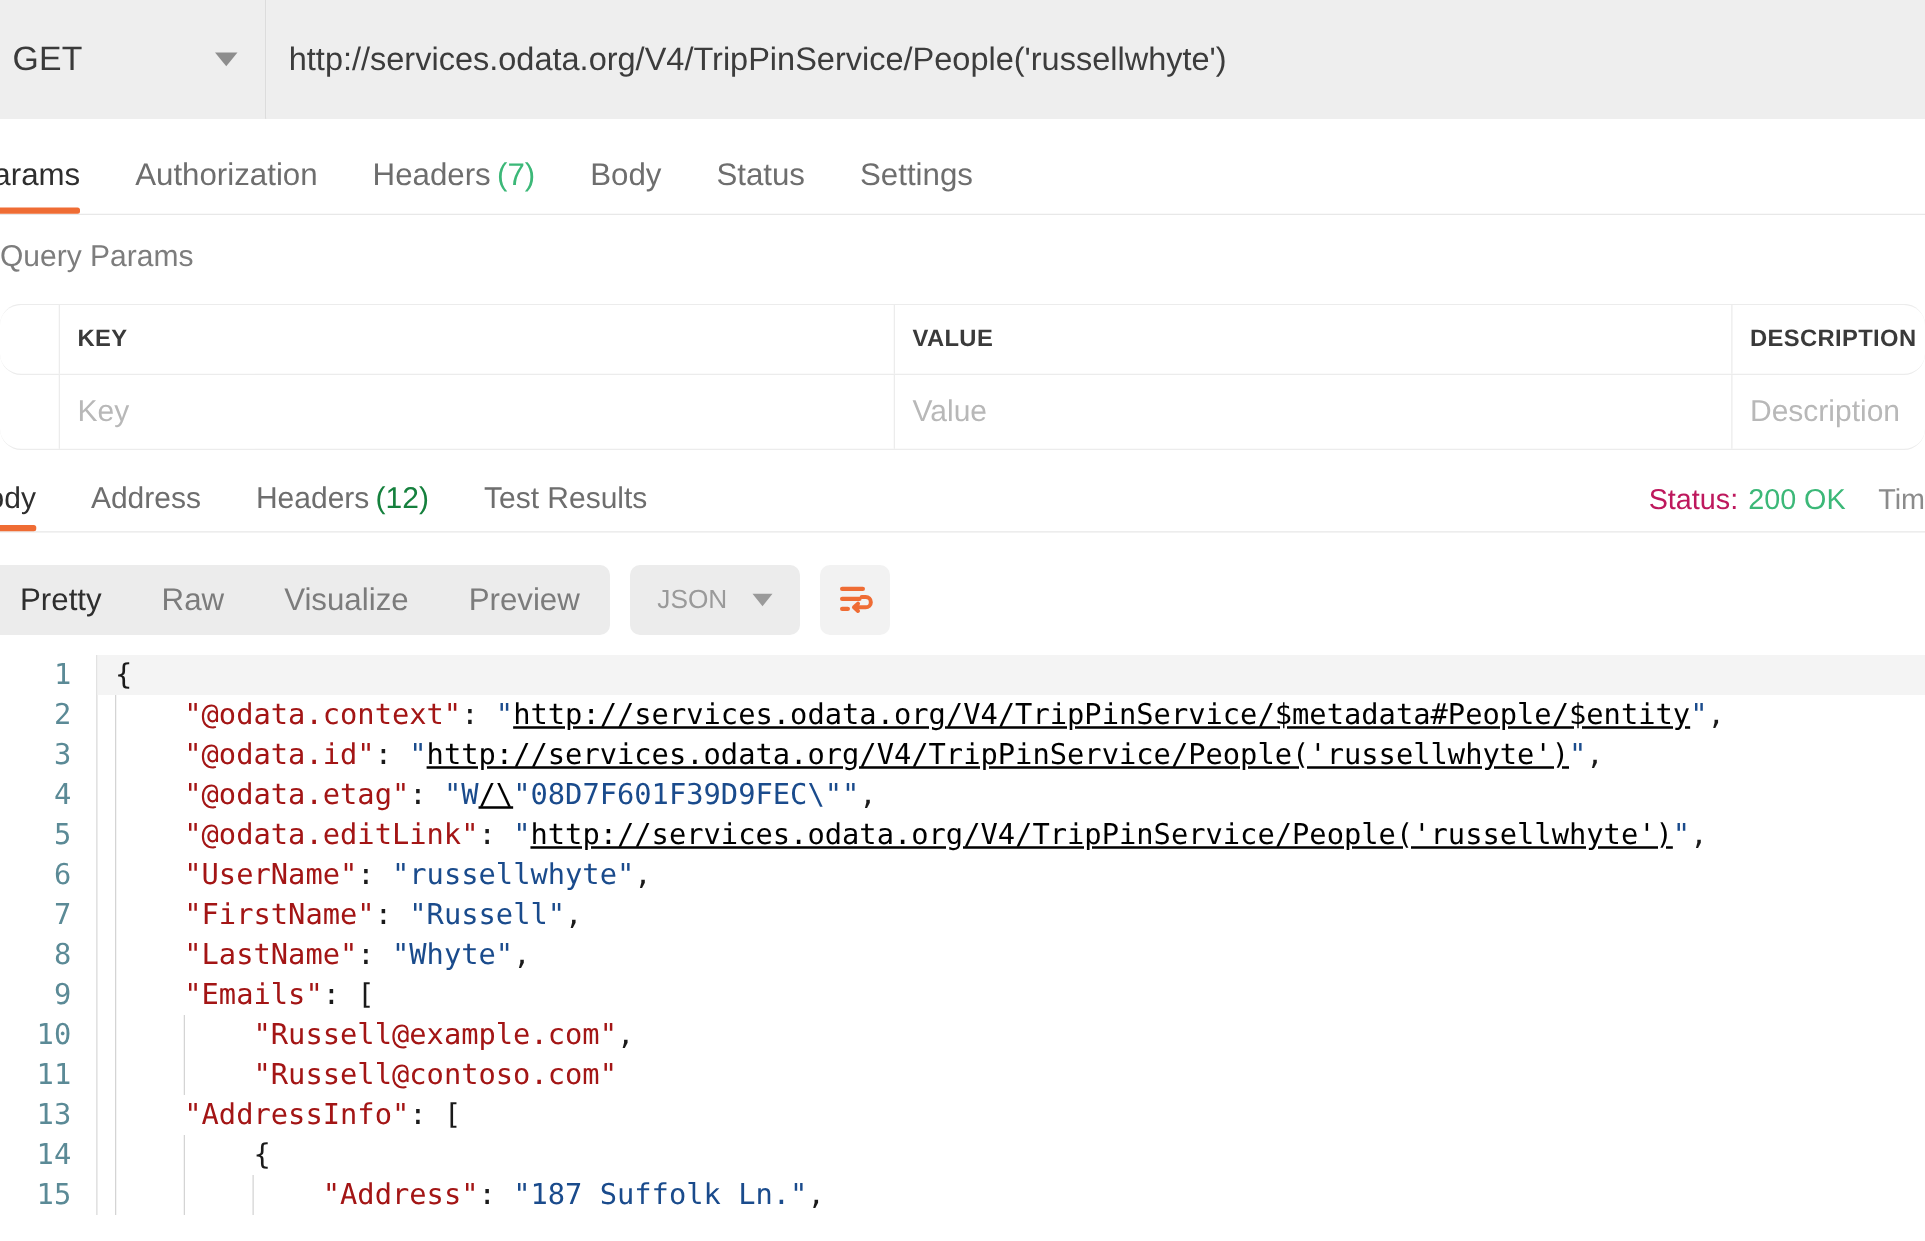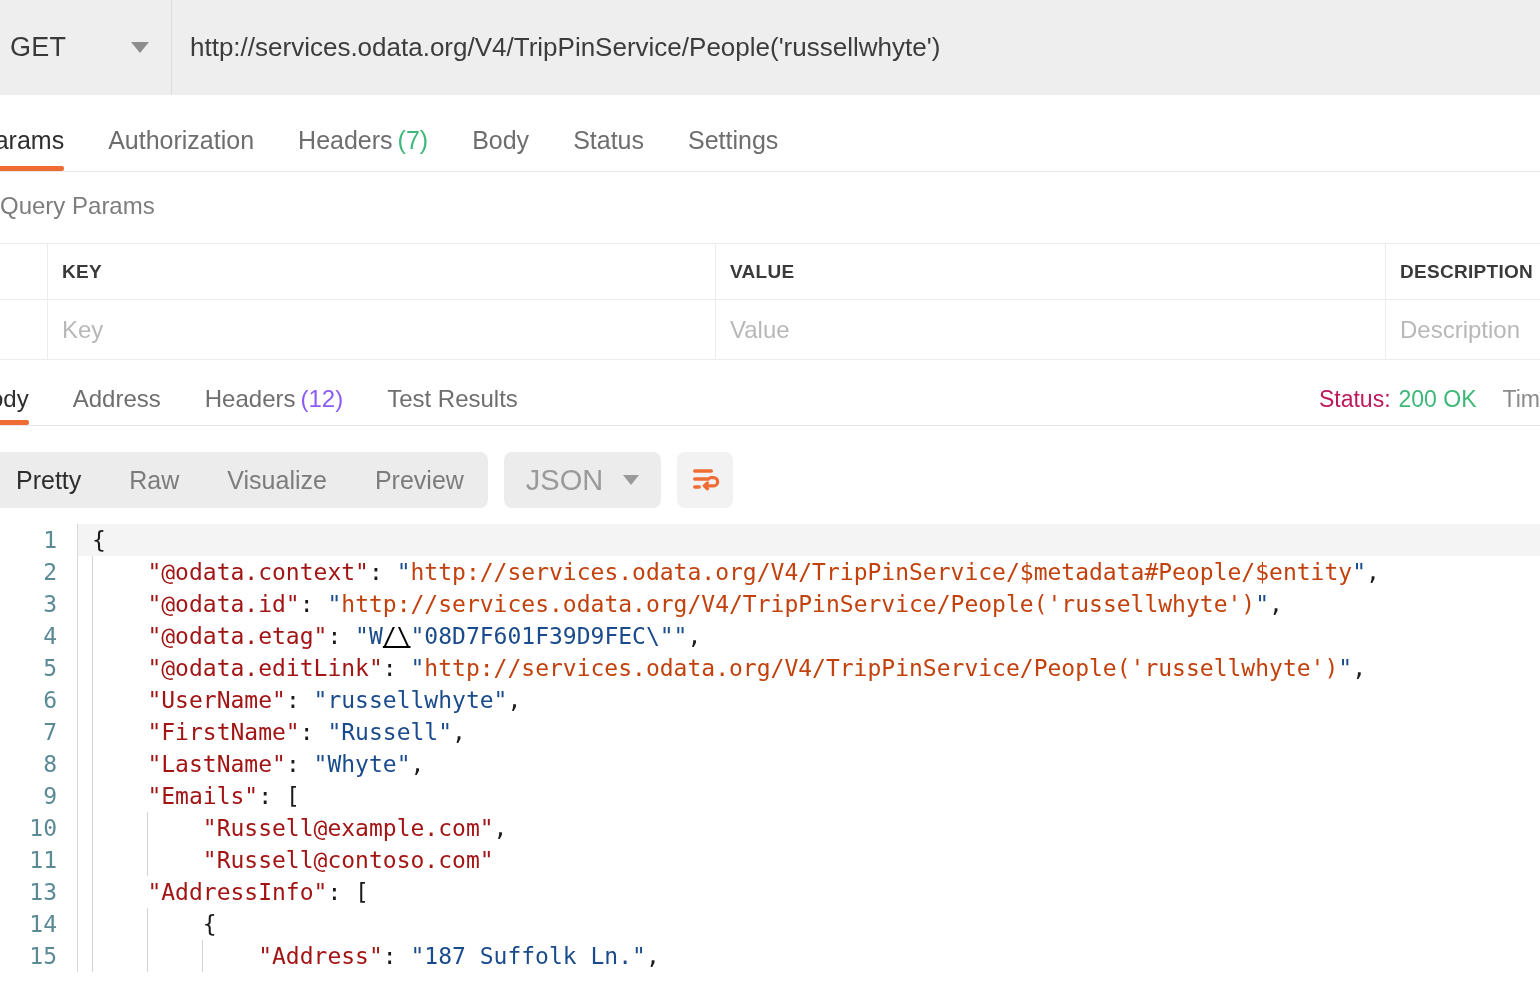--- a/index.html
+++ b/index.html
@@ -11,21 +11,21 @@
   }
   #app { position: relative; width: 1540px; height: 993px; overflow: hidden; }
 
   
   .urlbar {
     position: absolute; left: 0; top: 0; width: 1540px; height: 95px;
     background: #ffffff; border-bottom: 1px solid #e6e6e6;
     display: flex; align-items: stretch;
   }
   .method-box {
-    width: 172px; height: 95px; background: #eeeeee;
+    width: 213px; height: 95px; background: #eeeeee;
     border-right: 1px solid #dcdcdc;
     display: flex; align-items: center; justify-content: space-between;
     padding: 0 22px 0 10px; cursor: pointer;
   }
   .method-label { font-size: 27px; color: #3a3a3a; letter-spacing: .2px; }
   .caret {
     width: 0; height: 0; border-left: 9px solid transparent;
     border-right: 9px solid transparent; border-top: 11px solid #8d8d8d;
   }
   .url-field {
@@ -54,21 +54,21 @@
   .rtab .count { color: #3cb878; margin-left: 5px; }
 
   
   .qp-title {
     position: absolute; left: 0; top: 192px; width: 400px;
     font-size: 24px; color: #7d7d7d;
   }
   .params-table {
     position: absolute; left: 0; top: 243px; width: 1540px;
   }
-  .ptable-row { display: flex; width: 1540px; }
+  .ptable-row { display: flex; width: 1540px; border-radius: 17px; }
   .ptable-head { height: 57px; border-top: 1px solid #ececec; border-bottom: 1px solid #ececec; }
   .ptable-body { height: 60px; border-bottom: 1px solid #ececec; }
   .pcell {
     display: flex; align-items: center; padding-left: 14px;
     border-right: 1px solid #ececec;
   }
   .pcell.checkcol { width: 48px; padding-left: 0; }
   .pcell.keycol { width: 668px; }
   .pcell.valcol { width: 670px; }
   .pcell.desccol { width: 154px; border-right: none; }
@@ -85,21 +85,21 @@
   .restab {
     position: relative; padding: 0 22px 12px 22px;
     font-size: 24px; color: #6e6e6e; cursor: pointer; white-space: nowrap;
   }
   .restab:first-child { padding-left: 0; margin-left: -26px; }
   .restab.active { color: #2e2e2e; }
   .restab.active::after {
     content: ""; position: absolute; left: 0; right: 22px; bottom: 0;
     height: 5px; background: #ef6c34; border-radius: 2px;
   }
-  .restab .count { color: #8b5cf6; margin-left: 5px; }
+  .restab .count { color: #15803d; margin-left: 5px; }
   .resp-status {
     position: absolute; right: 0; bottom: 12px;
     display: flex; align-items: center; gap: 8px;
     font-size: 23px; white-space: nowrap;
   }
   .st-label { color: #be185d; }
   .st-value { color: #3cb878; }
   .st-time { color: #8b8b8b; margin-left: 18px; }
 
   
@@ -113,21 +113,21 @@
   }
   .vt-item {
     padding: 0 24px; font-size: 25px; color: #7c7c7c; cursor: pointer;
     line-height: 56px;
   }
   .vt-item.active { color: #2e2e2e; }
   .vt-select {
     height: 56px; background: #ececec; border-radius: 8px;
     display: flex; align-items: center; gap: 20px; padding: 0 22px; cursor: pointer;
   }
-  .vt-select-label { font-size: 29px; color: #9a9a9a; }
+  .vt-select-label { font-size: 21px; color: #9a9a9a; }
   .caret-sm {
     width: 0; height: 0; border-left: 8px solid transparent;
     border-right: 8px solid transparent; border-top: 10px solid #9a9a9a;
   }
   .vt-wrap {
     width: 56px; height: 56px; background: #f2f2f2; border-radius: 8px;
     display: flex; align-items: center; justify-content: center; cursor: pointer;
   }
 
   
@@ -141,21 +141,21 @@
   .jline.highlight .jcode { background: #f4f4f4; }
   .gutter {
     width: 78px; min-width: 78px; text-align: right; padding-right: 20px;
     color: #5b8a96; border-right: 1px solid #d9d9d9; background: #fff;
     font-size: 23px; user-select: none;
   }
   .jcode { padding-left: 14px; flex: 1; overflow: hidden; }
   .tok-punc { color: #1a1a1a; }
   .tok-key { color: #a31515; }
   .tok-str { color: #1a4b8c; }
-  .tok-link { color: #c2410c; cursor: pointer; }
+  .tok-link { color: #000000; text-decoration: underline; cursor: pointer; }
   .tok-arr { color: #a31515; }
   .tok-esc { text-decoration: underline; }
 
   
   .jcode { position: relative; }
   .guide {
     position: absolute; top: 0; bottom: 0; width: 1px; background: #d4d4d4;
   }
 </style>
 </head>

